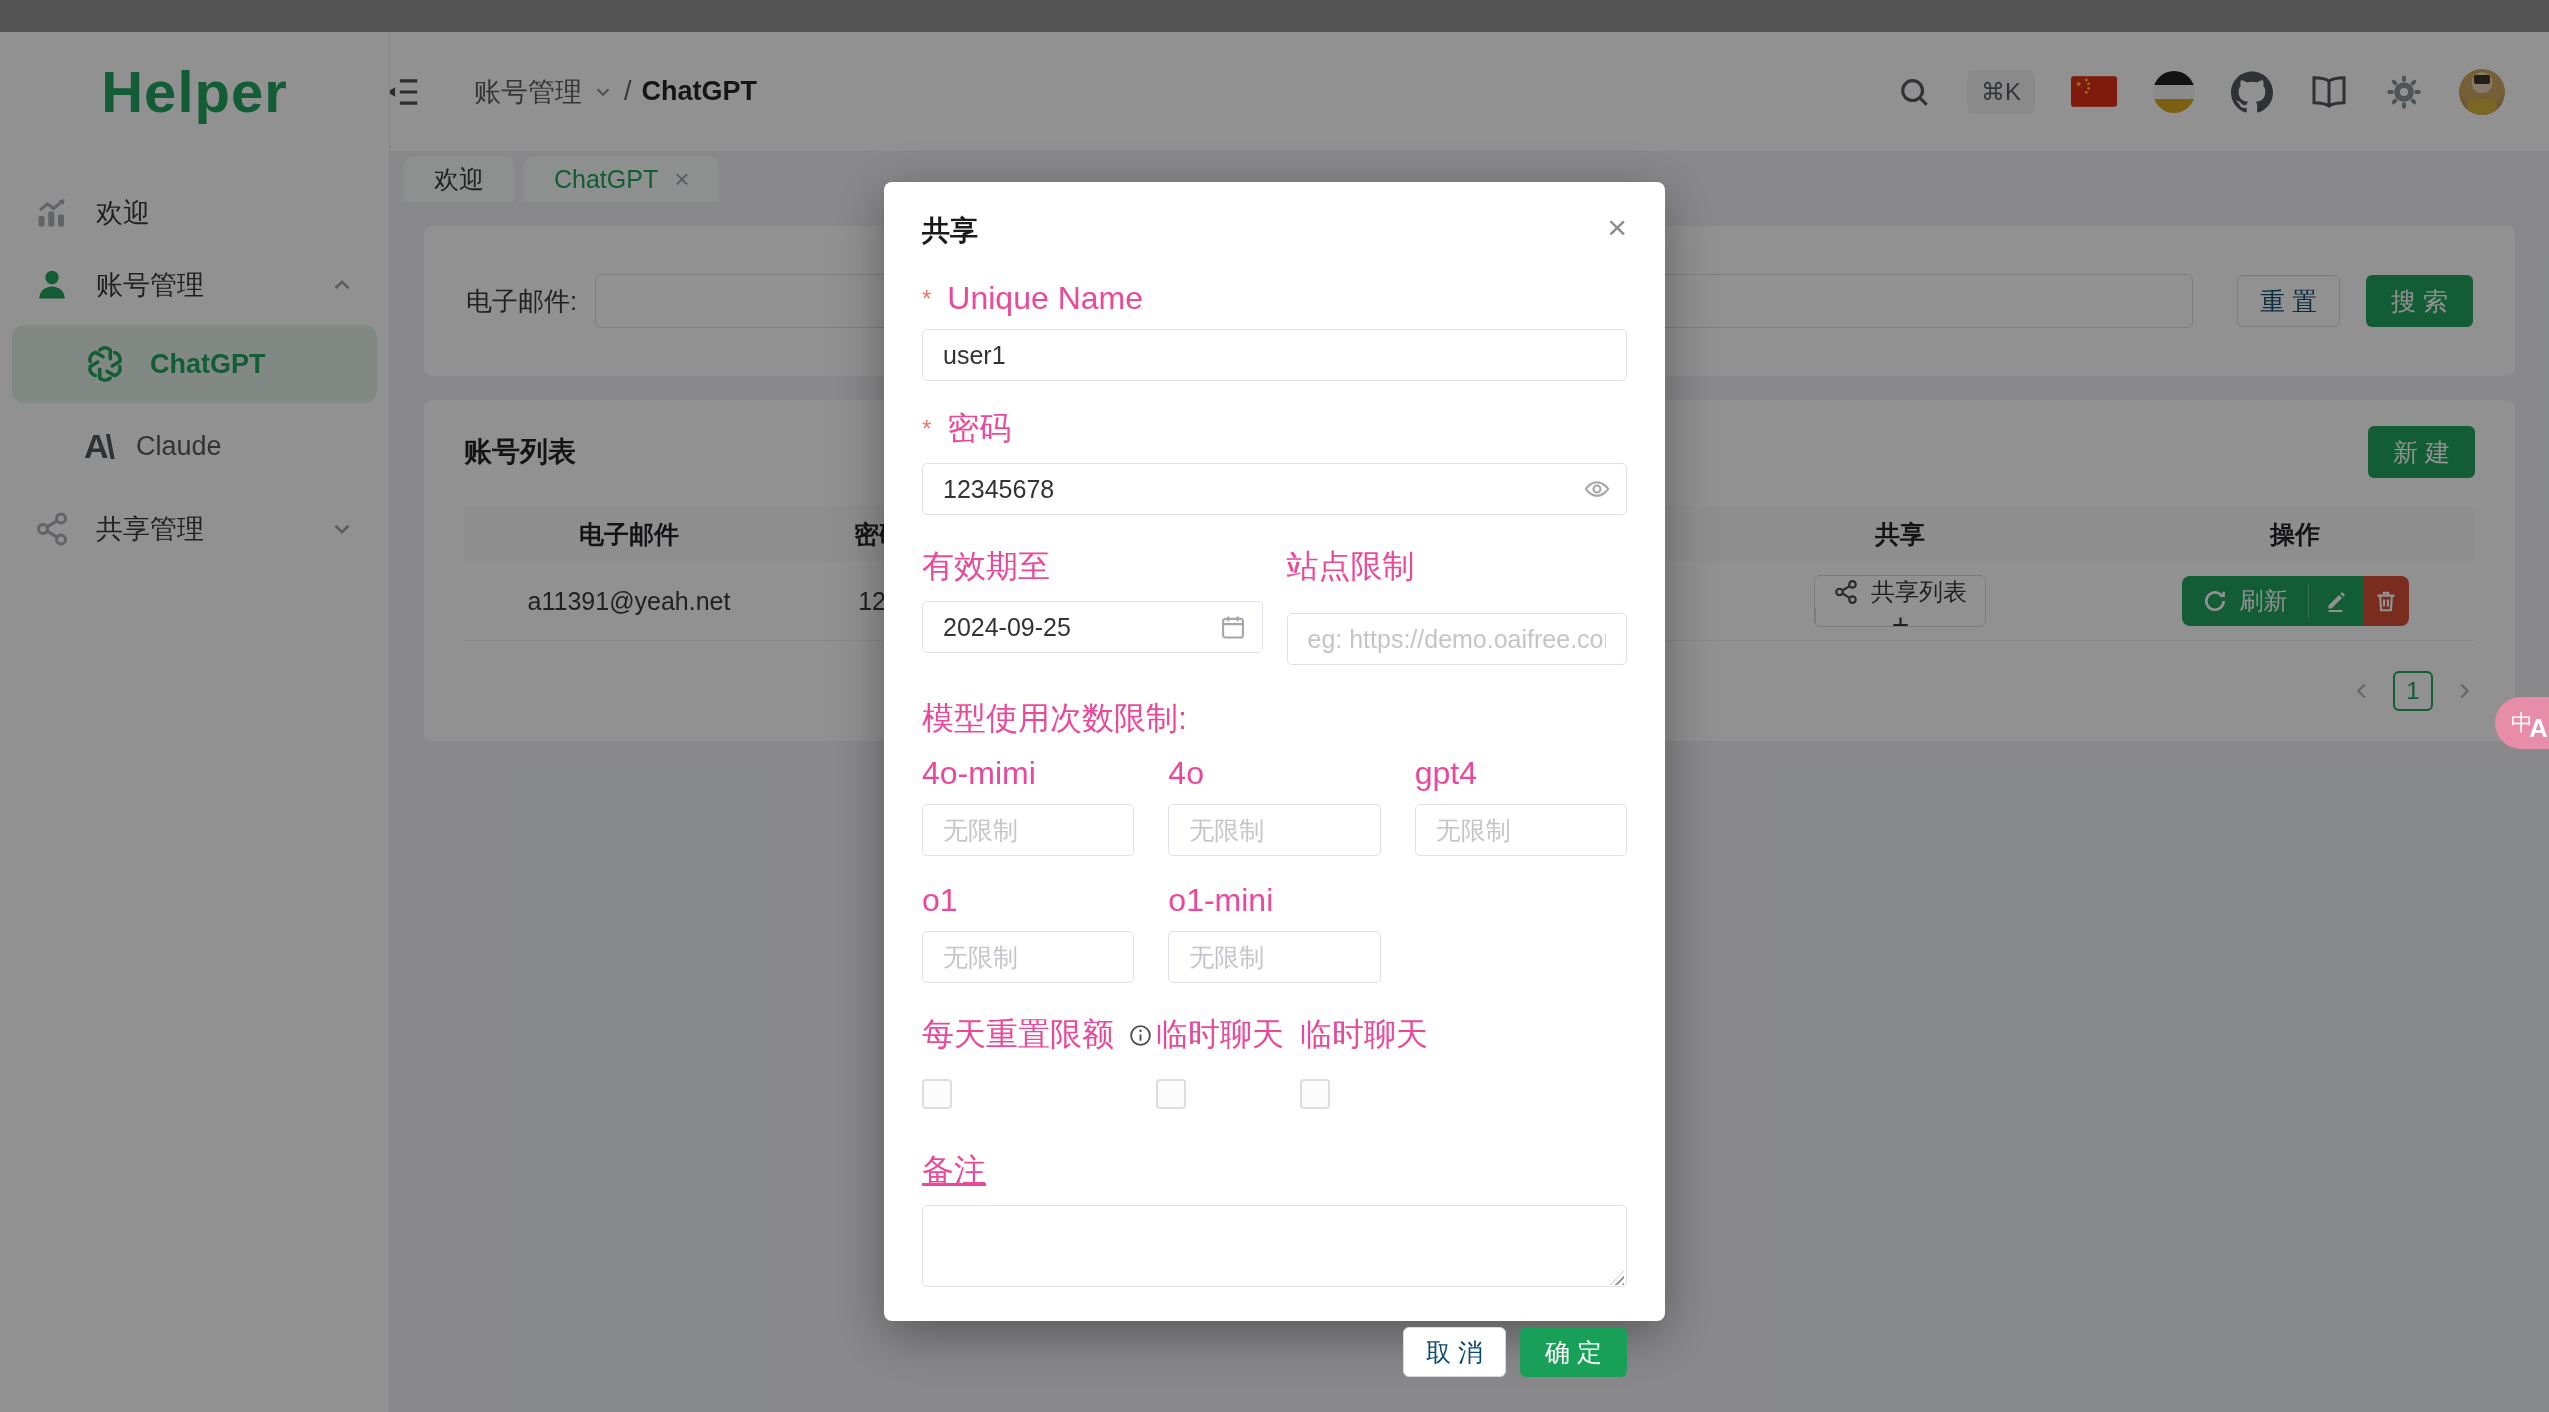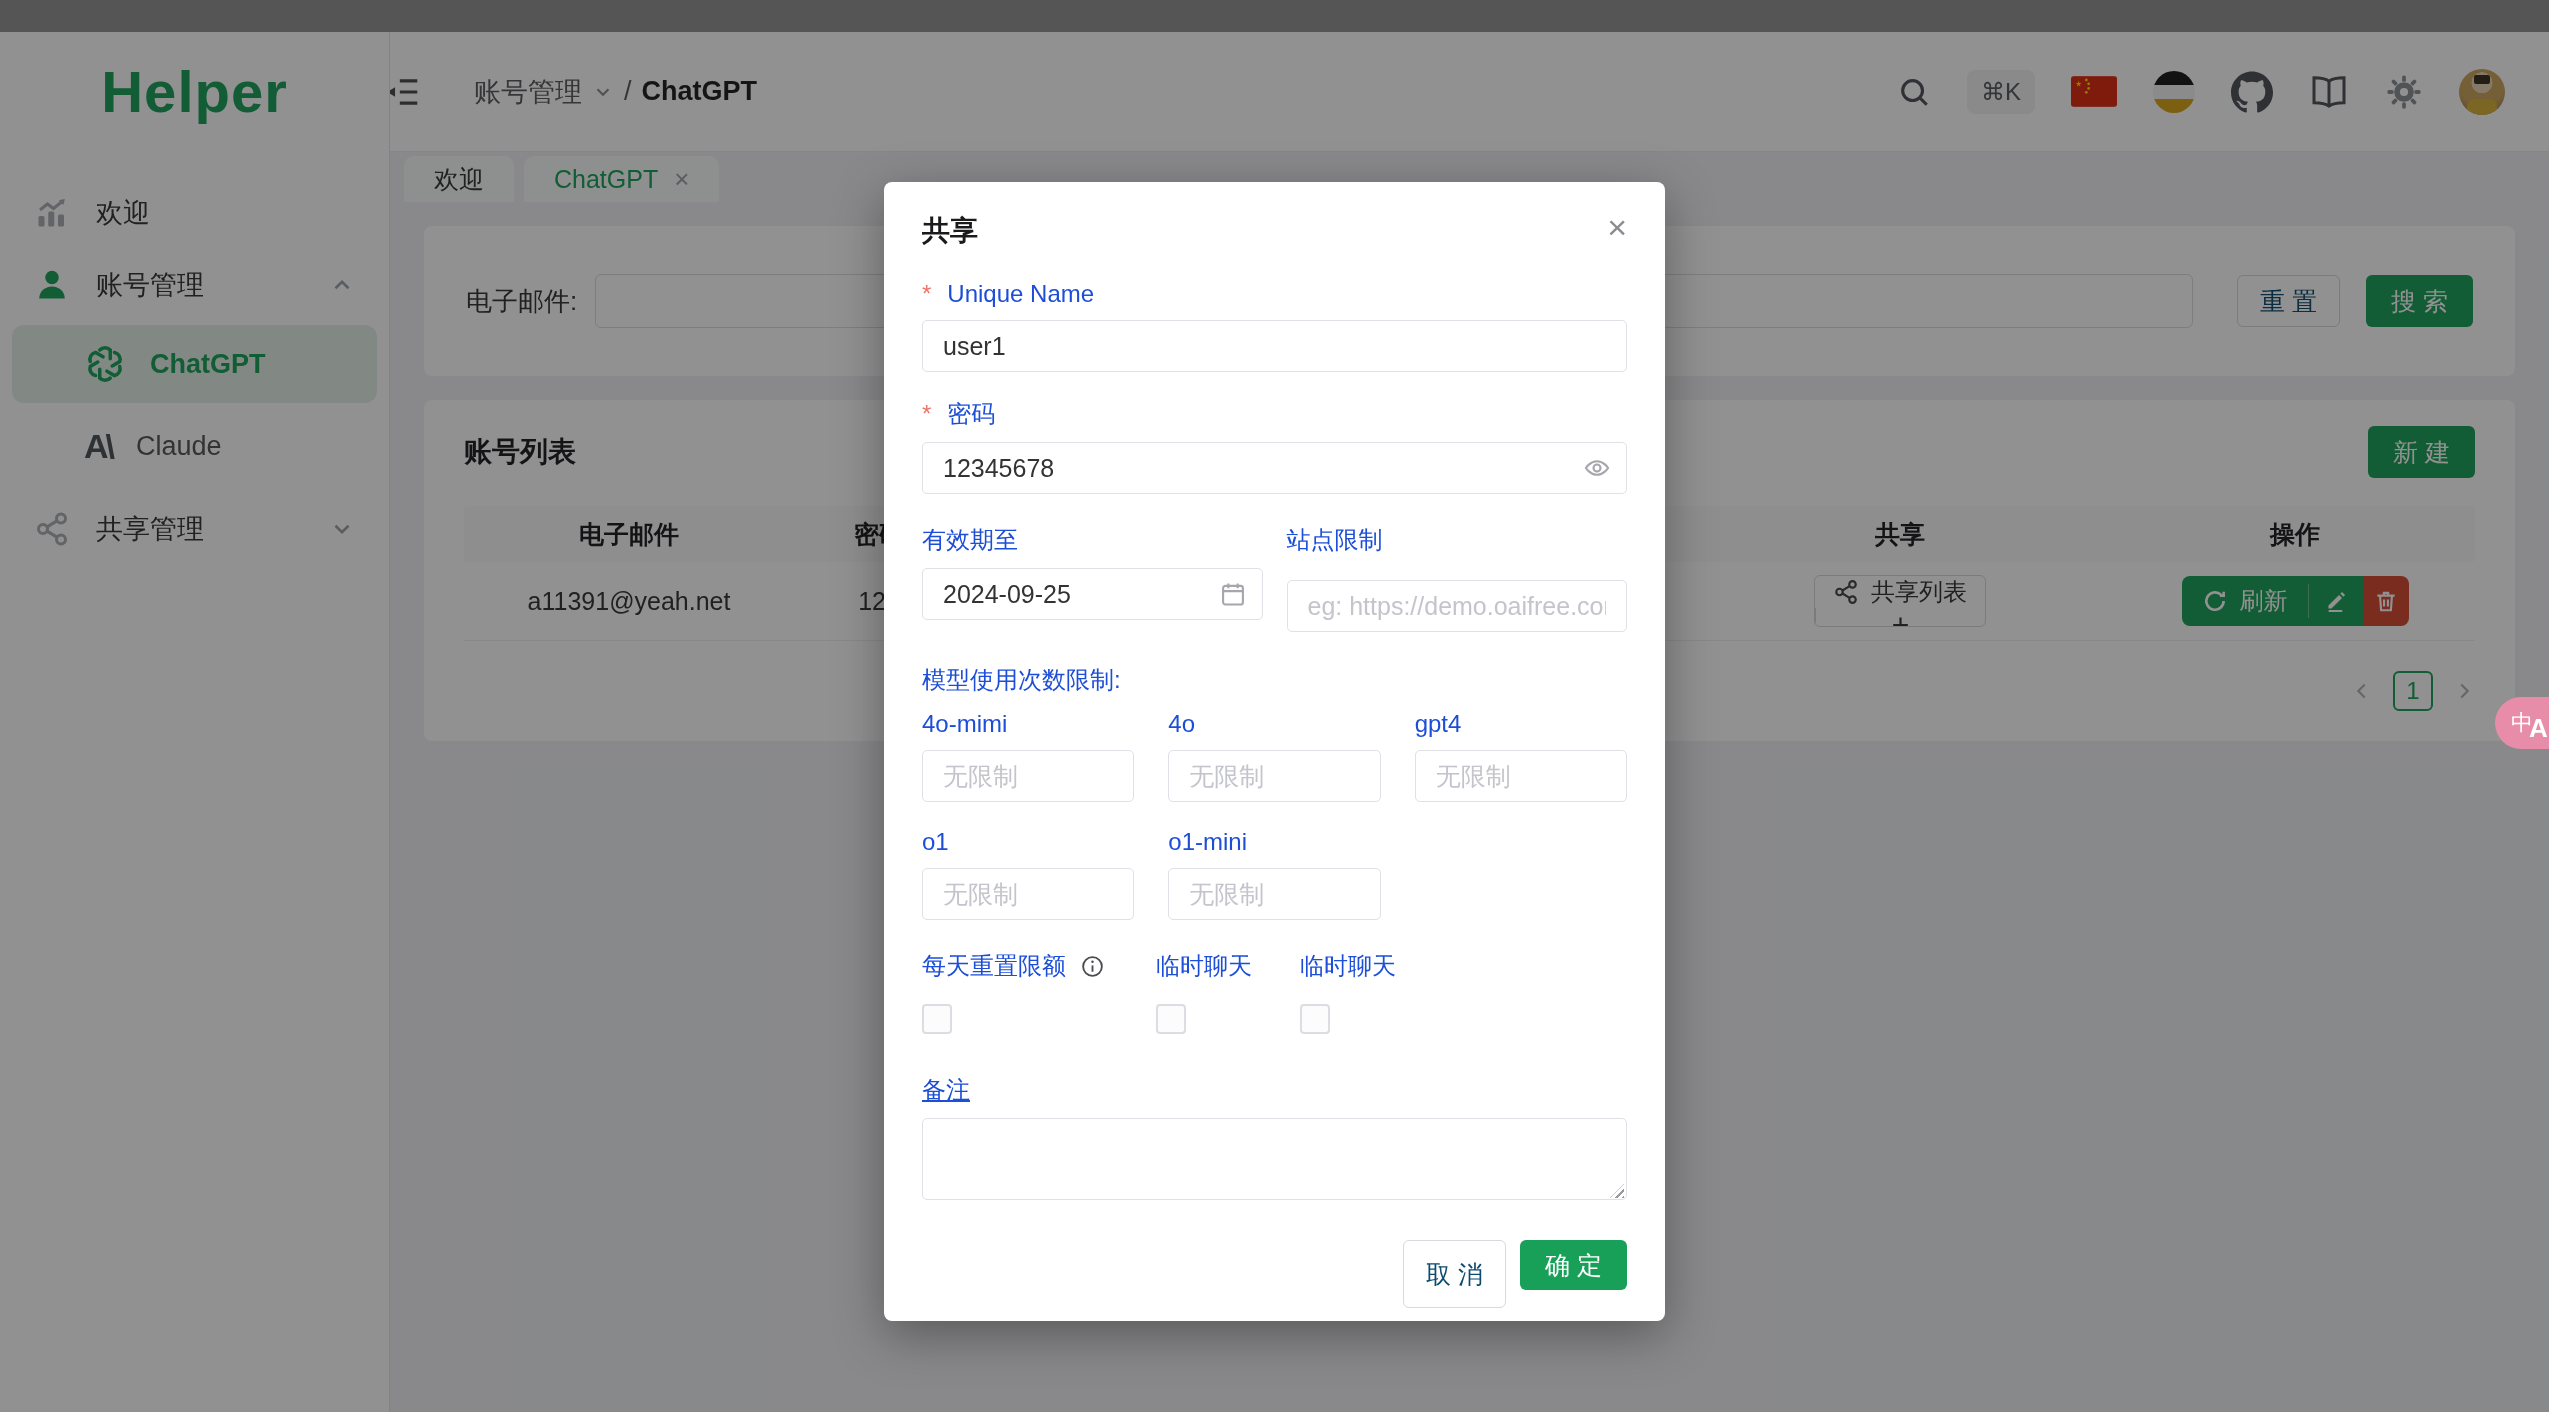--- a/index.html
+++ b/index.html
@@ -86,21 +86,21 @@
   .overlay{position:absolute;inset:0;background:rgba(10,10,12,.45);z-index:40;}
   .translate-pill{position:absolute;right:-26px;top:665px;width:80px;height:52px;border-radius:26px;
                   background:#e78daa;z-index:45;display:flex;align-items:center;padding-left:16px;box-sizing:border-box;color:#fff;cursor:pointer;}
   .tr-zh{font-size:22px;line-height:1;}
   .tr-a{font-size:26px;font-weight:bold;line-height:1;margin:10px 0 0 -4px;}
   .modal{position:absolute;left:884px;top:150px;width:781px;height:1139px;background:#fff;border-radius:8px;
          box-shadow:0 14px 50px rgba(0,0,0,.35);z-index:60;padding:30px 38px 28px;box-sizing:border-box;}
   .m-titlerow{display:flex;align-items:flex-start;}
   .m-title{font-size:28px;font-weight:bold;color:#1a1a1c;}
   .m-close{margin-left:auto;font-size:34px;color:#8b8b90;line-height:1;cursor:pointer;margin-top:-2px;}
-  .m-label{display:flex;align-items:center;font-size:24px;color:#1d4ed8;gap:8px;}
+  .m-label{display:flex;align-items:center;font-size:32px;color:#ec4899;gap:8px;}
   .req::before{content:"*";color:#ee7468;margin-right:8px;font-size:24px;}
   .m-input{width:100%;height:52px;border:1px solid #e0e0e6;border-radius:5px;box-sizing:border-box;
            font-size:25px;color:#333;padding:10px 20px;outline:none;background:#fff;font-family:inherit;}
   .m-input::placeholder,.inp::placeholder{color:#c4c4cc;}
   .iwrap{position:relative;}
   .iwrap .suffix{position:absolute;right:16px;top:50%;transform:translateY(-50%);width:28px;height:28px;color:#a6a6ad;cursor:pointer;}
   .grid2{display:grid;grid-template-columns:1fr 1fr;gap:24px;margin-top:30px;}
   .grid3{display:grid;grid-template-columns:1fr 1fr 1fr;gap:34px;margin-top:14px;row-gap:26px;}
   .cell .m-label{margin-bottom:12px;}
   .chkrow{display:flex;margin-top:30px;}
@@ -426,18 +426,18 @@
       </div>
     </div>
 
     <div class="m-label mt40">备注</div>
     <div class="ta-wrap">
       <textarea class="m-textarea" style=""></textarea>
       <div class="ta-grip"></div>
     </div>
 
     <div class="m-foot">
-      <button class="btn btn-plain" style="height:68px">取 消</button>
+      <button class="btn btn-plain" style="height:50px">取 消</button>
       <button class="btn btn-green" style="height:50px">确 定</button>
     </div>
   </div>
 
 </div>
 
 </body></html>

